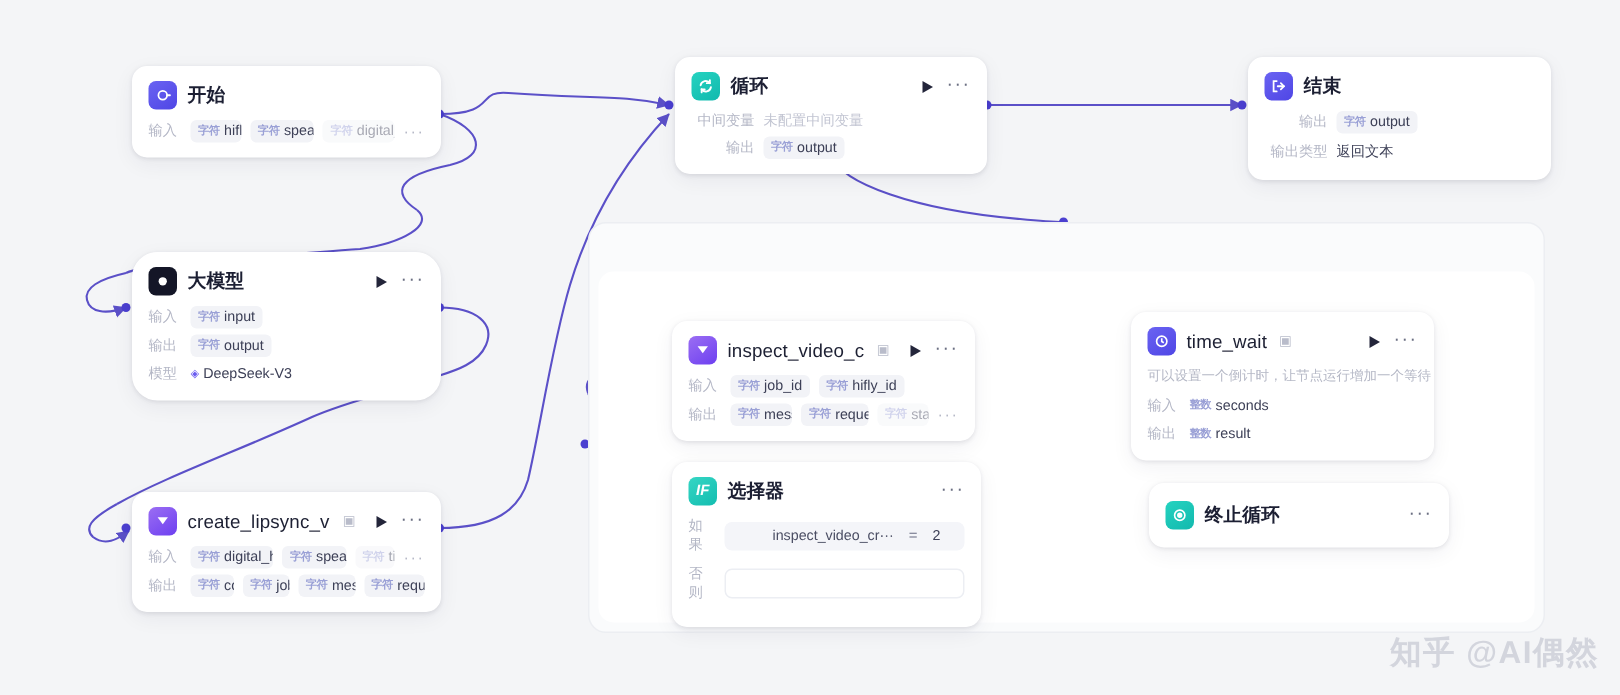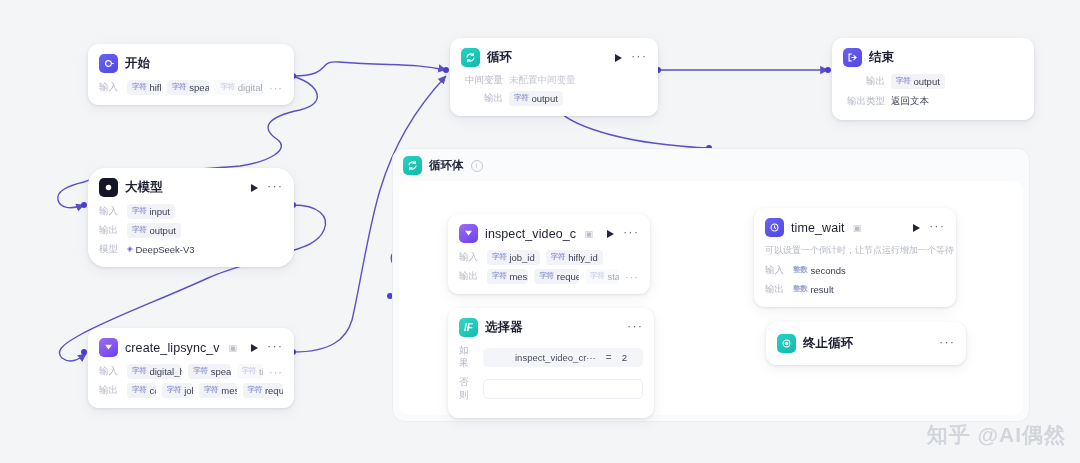--- a/index.html
+++ b/index.html
@@ -287,164 +287,152 @@
       <circle cx="446" cy="348" r="3"></circle>
       <circle cx="652" cy="348" r="3"></circle>
       <circle cx="652" cy="370" r="3"></circle>
       <circle cx="762" cy="344" r="3"></circle>
       <circle cx="1026" cy="297" r="3"></circle>
       <circle cx="390" cy="296" r="3"></circle>
     </g>
   </svg>
 
   <div id="loopbody">
-    <div class="lb-head">
+    <div class="lb-inner"></div>
+  </div>
+
+  <div class="node" style="left:88px; top:44px; width:206px;">
+    <div class="node-head">
+      <span class="ico ico-start">
+        <svg width="11" height="11" viewBox="0 0 16 16" fill="none" stroke="#fff" stroke-width="1.7" stroke-linecap="round">
+          <circle cx="8" cy="8" r="4.2"></circle>
+            <path d="M12.2 8H15"></path>
+        </svg>
+      </span>
+      <span class="node-title">开始</span>
+    </div>
+    <div class="node-body">
+      <div class="row">
+        <span class="row-lbl">输入</span>
+        <span class="chip">
+            <span class="vt">字符</span>
+            <span>hifly_id</span>
+          </span>
+        <span class="chip">
+            <span class="vt">字符</span>
+            <span>speaker_id</span>
+          </span>
+        <span class="chip faded">
+            <span class="vt">字符</span>
+            <span>digital_hum...</span>
+          </span>
+        <span class="ellip">···</span>
+      </div>
+    </div>
+  </div>
+
+  <div class="node" style="left:88px; top:168px; width:206px;border-radius:17px;">
+    <div class="node-head">
+      <span class="ico ico-model">
+        <svg width="11" height="11" viewBox="0 0 16 16" fill="#fff">
+            <circle cx="8" cy="8" r="4"></circle>
+          </svg>
+      </span>
+      <span class="node-title">大模型</span>
+      <span class="head-spacer"></span>
+      <span class="play"></span>
+      <span class="dots">···</span>
+    </div>
+    <div class="node-body">
+      <div class="row">
+        <span class="row-lbl">输入</span>
+        <span class="chip">
+            <span class="vt">字符</span>
+            <span>input</span>
+          </span>
+      </div>
+      <div class="row">
+        <span class="row-lbl">输出</span>
+        <span class="chip">
+            <span class="vt">字符</span>
+            <span>output</span>
+          </span>
+      </div>
+      <div class="row">
+        <span class="row-lbl">模型</span>
+        <span class="chip plain">
+            <span class="vt" style="color:#6a5cf0">◈</span>
+            <span>DeepSeek-V3</span>
+          </span>
+      </div>
+    </div>
+  </div>
+
+  <div class="node" style="left:88px; top:328px; width:206px;">
+    <div class="node-head">
+      <span class="ico ico-plugin">
+        <svg width="11" height="11" viewBox="0 0 16 16" fill="#fff">
+            <path d="M3 4h10l-5 7z"></path>
+          </svg>
+      </span>
+      <span class="node-title mono">create_lipsync_video2</span>
+      <span class="mini-tag">▣</span>
+      <span class="head-spacer"></span>
+      <span class="play"></span>
+      <span class="dots">···</span>
+    </div>
+    <div class="node-body">
+      <div class="row">
+        <span class="row-lbl">输入</span>
+        <span class="chip">
+            <span class="vt">字符</span>
+            <span>digital_human_id</span>
+          </span>
+        <span class="chip">
+            <span class="vt">字符</span>
+            <span>speaker_id</span>
+          </span>
+        <span class="chip faded">
+            <span class="vt">字符</span>
+            <span>title</span>
+          </span>
+        <span class="ellip">···</span>
+      </div>
+      <div class="row">
+        <span class="row-lbl">输出</span>
+        <span class="chip">
+            <span class="vt">字符</span>
+            <span>code</span>
+          </span>
+        <span class="chip">
+            <span class="vt">字符</span>
+            <span>job_id</span>
+          </span>
+        <span class="chip">
+            <span class="vt">字符</span>
+            <span>message</span>
+          </span>
+        <span class="chip">
+            <span class="vt">字符</span>
+            <span>request_id</span>
+          </span>
+      </div>
+    </div>
+  </div>
+
+  <div class="node" style="left:450px; top:38px; width:208px;">
+    <div class="node-head">
       <span class="ico ico-loop">
         <svg width="11" height="11" viewBox="0 0 16 16" fill="none" stroke="#fff" stroke-width="1.8" stroke-linecap="round">
           <path d="M3 7a5 5 0 0 1 9-2"></path>
             <path d="M13 9a5 5 0 0 1-9 2"></path>
           <path d="M12 2v3h-3"></path>
             <path d="M4 14v-3h3"></path>
         </svg>
       </span>
-      <span class="lb-title">循环体</span>
-      <span class="info-ic">i</span>
-    </div>
-    <div class="lb-inner"></div>
-  </div>
-
-  <div class="node" style="left:88px; top:44px; width:206px;">
-    <div class="node-head">
-      <span class="ico ico-start">
-        <svg width="11" height="11" viewBox="0 0 16 16" fill="none" stroke="#fff" stroke-width="1.7" stroke-linecap="round">
-          <circle cx="8" cy="8" r="4.2"></circle>
-            <path d="M12.2 8H15"></path>
-        </svg>
-      </span>
-      <span class="node-title">开始</span>
-    </div>
-    <div class="node-body">
-      <div class="row">
-        <span class="row-lbl">输入</span>
-        <span class="chip">
-            <span class="vt">字符</span>
-            <span>hifly_id</span>
-          </span>
-        <span class="chip">
-            <span class="vt">字符</span>
-            <span>speaker_id</span>
-          </span>
-        <span class="chip faded">
-            <span class="vt">字符</span>
-            <span>digital_hum...</span>
-          </span>
-        <span class="ellip">···</span>
-      </div>
-    </div>
-  </div>
-
-  <div class="node" style="left:88px; top:168px; width:206px;border-radius:17px;">
-    <div class="node-head">
-      <span class="ico ico-model">
-        <svg width="11" height="11" viewBox="0 0 16 16" fill="#fff">
-            <circle cx="8" cy="8" r="4"></circle>
-          </svg>
-      </span>
-      <span class="node-title">大模型</span>
-      <span class="head-spacer"></span>
-      <span class="play"></span>
-      <span class="dots">···</span>
-    </div>
-    <div class="node-body">
-      <div class="row">
-        <span class="row-lbl">输入</span>
-        <span class="chip">
-            <span class="vt">字符</span>
-            <span>input</span>
-          </span>
-      </div>
-      <div class="row">
-        <span class="row-lbl">输出</span>
-        <span class="chip">
-            <span class="vt">字符</span>
-            <span>output</span>
-          </span>
-      </div>
-      <div class="row">
-        <span class="row-lbl">模型</span>
-        <span class="chip plain">
-            <span class="vt" style="color:#6a5cf0">◈</span>
-            <span>DeepSeek-V3</span>
-          </span>
-      </div>
-    </div>
-  </div>
-
-  <div class="node" style="left:88px; top:328px; width:206px;">
-    <div class="node-head">
-      <span class="ico ico-plugin">
-        <svg width="11" height="11" viewBox="0 0 16 16" fill="#fff">
-            <path d="M3 4h10l-5 7z"></path>
-          </svg>
-      </span>
-      <span class="node-title mono">create_lipsync_video2</span>
-      <span class="mini-tag">▣</span>
-      <span class="head-spacer"></span>
-      <span class="play"></span>
-      <span class="dots">···</span>
-    </div>
-    <div class="node-body">
-      <div class="row">
-        <span class="row-lbl">输入</span>
-        <span class="chip">
-            <span class="vt">字符</span>
-            <span>digital_human_id</span>
-          </span>
-        <span class="chip">
-            <span class="vt">字符</span>
-            <span>speaker_id</span>
-          </span>
-        <span class="chip faded">
-            <span class="vt">字符</span>
-            <span>title</span>
-          </span>
-        <span class="ellip">···</span>
-      </div>
-      <div class="row">
-        <span class="row-lbl">输出</span>
-        <span class="chip">
-            <span class="vt">字符</span>
-            <span>code</span>
-          </span>
-        <span class="chip">
-            <span class="vt">字符</span>
-            <span>job_id</span>
-          </span>
-        <span class="chip">
-            <span class="vt">字符</span>
-            <span>message</span>
-          </span>
-        <span class="chip">
-            <span class="vt">字符</span>
-            <span>request_id</span>
-          </span>
-      </div>
-    </div>
-  </div>
-
-  <div class="node" style="left:450px; top:38px; width:208px;">
-    <div class="node-head">
-      <span class="ico ico-loop">
-        <svg width="11" height="11" viewBox="0 0 16 16" fill="none" stroke="#fff" stroke-width="1.8" stroke-linecap="round">
-          <path d="M3 7a5 5 0 0 1 9-2"></path>
-            <path d="M13 9a5 5 0 0 1-9 2"></path>
-          <path d="M12 2v3h-3"></path>
-            <path d="M4 14v-3h3"></path>
-        </svg>
-      </span>
       <span class="node-title">循环</span>
       <span class="head-spacer"></span>
       <span class="play"></span>
       <span class="dots">···</span>
     </div>
     <div class="node-body">
       <div class="row">
         <span class="row-lbl r" style="min-width:42px">中间变量</span>
         <span class="muted">未配置中间变量</span>
       </div>

